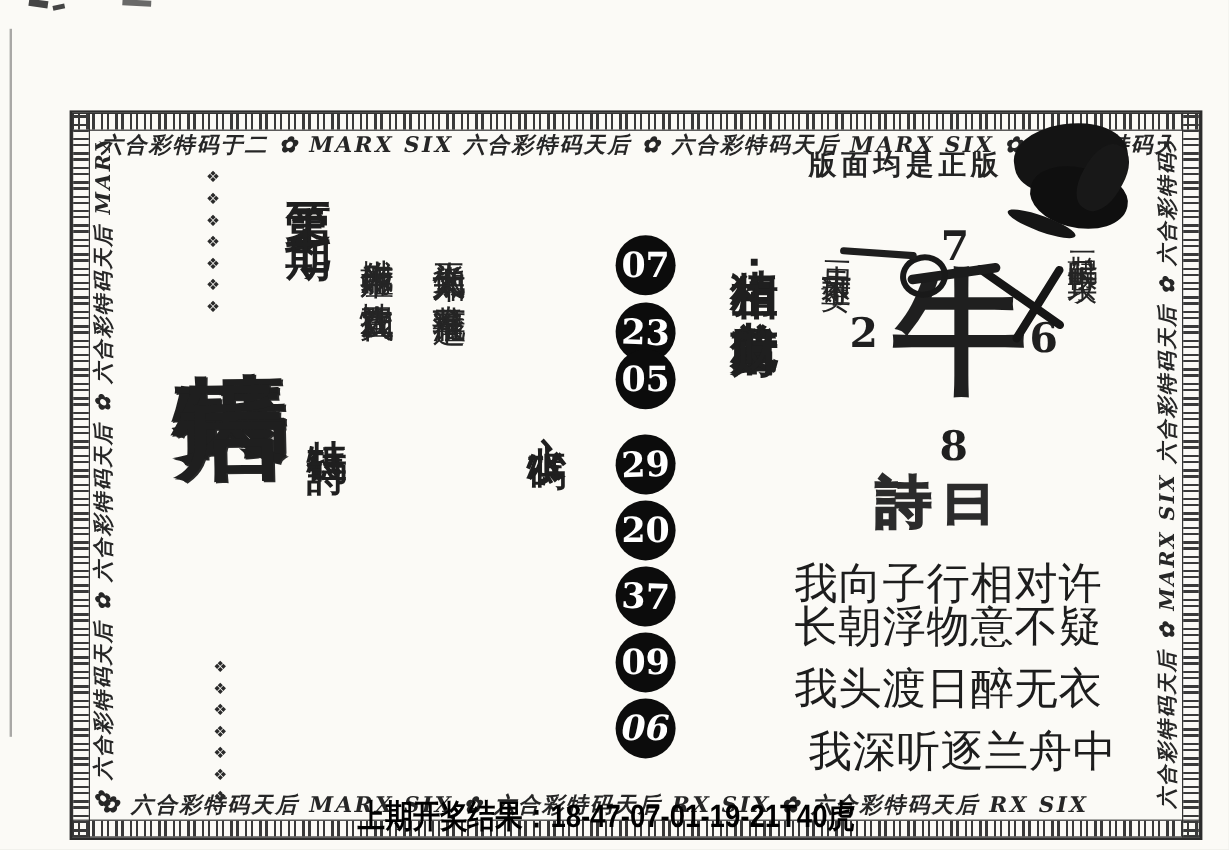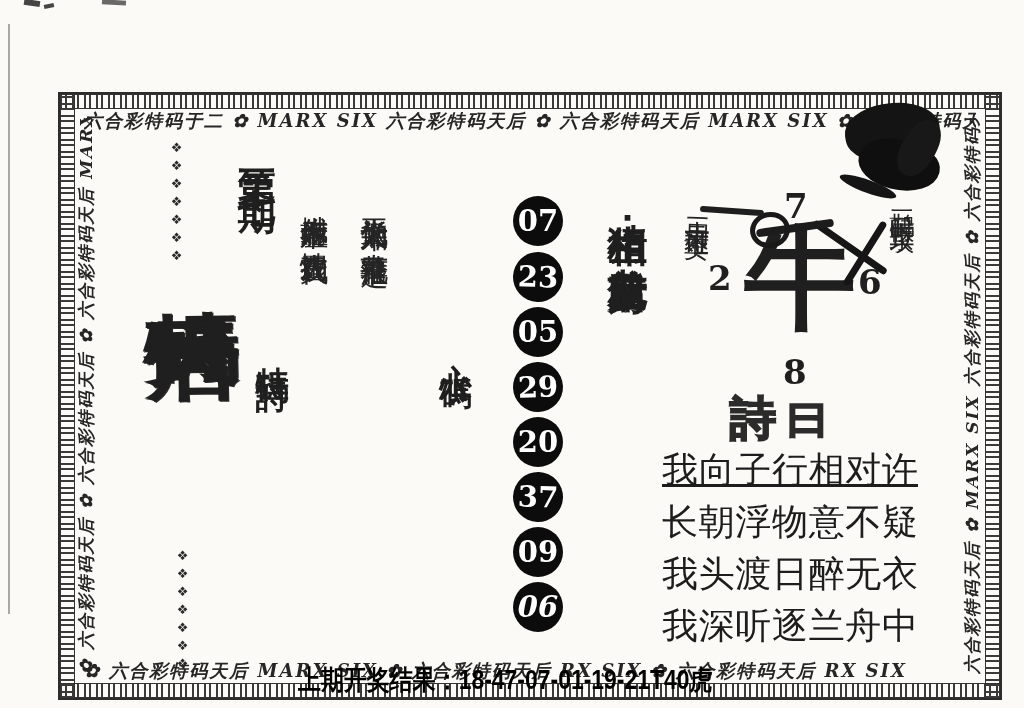--- a/index.html
+++ b/index.html
@@ -84,21 +84,21 @@
 
   <div class="abs v masthead-sub" style="left:254px;top:340px;">特碼詩</div>
 
   <div class="abs v poem-col" style="left:298px;top:194px;">城来作尉虚中姬　性虚为罚真双代</div>
   <div class="abs v poem-col" style="left:358px;top:196px;">为平低黛人未知　春草浪花谁可适</div>
 
   <div class="abs v xinshui" style="left:438px;top:338px;">心水碼</div>
 
   <div class="circle" style="top:196px;">07</div>
   <div class="circle" style="top:252px;transform:rotate(2deg);">23</div>
-  <div class="circle" style="top:307px;">05</div>
+  <div class="circle" style="top:291px;">05</div>
   <div class="circle" style="top:362px;transform:rotate(-2deg);">29</div>
   <div class="circle" style="top:417px;">20</div>
   <div class="circle" style="top:472px;transform:rotate(2deg);">37</div>
   <div class="circle" style="top:527px;">09</div>
   <div class="circle" style="top:582px;font-style:italic;">06</div>
 
   <div class="abs v zodiac-guess" style="left:606px;top:192px;">猜生相：龙前鼠后猪发财</div>
 
   <div class="abs v verse" style="left:684px;top:198px;transform:rotate(2deg);">三十用来谁可卖</div>
   <div class="abs v verse" style="left:888px;top:190px;">三鹋时候上京坟</div>
@@ -107,26 +107,27 @@
   <div class="abs bignum" style="left:784px;top:186px;">7</div>
   <div class="abs bignum" style="left:708px;top:258px;">2</div>
   <div class="abs bignum" style="left:858px;top:262px;">6</div>
   <div class="abs bignum" style="left:783px;top:352px;">8</div>
 
   <div class="abs" style="left:730px;top:388px;display:flex;gap:12px;align-items:center;">
     <span class="outline-ch" style="font-size:46px;">詩</span>
     <span class="outline-ch" style="font-size:38px;">曰</span>
   </div>
 
-  <div class="grid-row" style="top:446px;text-decoration:underline;">我向子行相对许</div>
+  <div class="grid-row" style="top:462px;">我向子行相对许</div>
   <div class="grid-row" style="top:498px;">长朝浮物意不疑</div>
   <div class="grid-row" style="top:550px;font-family:Liberation Serif, serif;">我头渡日醉无衣</div>
-  <div class="grid-row" style="top:602px;">我深听逐兰舟中</div>
+  <div class="grid-row" style="top:602px;margin-left:12px;">我深听逐兰舟中</div>
 
   <div class="abs" style="left:674px;top:123px;">
+    <div class="notice-line">版面均是正版</div>
   </div>
 
   <div>
     <div class="blob" style="left:845px;top:103px;width:95px;height:58px;border-radius:46% 54% 50% 50%;transform:rotate(-9deg);"></div>
     <div class="blob" style="left:858px;top:140px;width:82px;height:50px;border-radius:50% 45% 55% 48%;transform:rotate(14deg);background:#0f0f0f;"></div>
     <div class="blob" style="left:902px;top:118px;width:34px;height:60px;border-radius:45%;transform:rotate(30deg);background:#181818;"></div>
     <div class="blob" style="left:838px;top:180px;width:60px;height:13px;border-radius:50%;transform:rotate(20deg);background:#151515;"></div>
     <div class="blob" style="left:806px;top:244px;width:88px;height:7px;border-radius:4px;transform:rotate(35deg);background:#161616;"></div>
     <div class="blob" style="left:828px;top:250px;width:74px;height:7px;border-radius:4px;transform:rotate(-58deg);background:#161616;"></div>
     <div class="blob" style="left:756px;top:224px;width:78px;height:8px;border-radius:4px;transform:rotate(-8deg);background:#1c1c1c;"></div>

